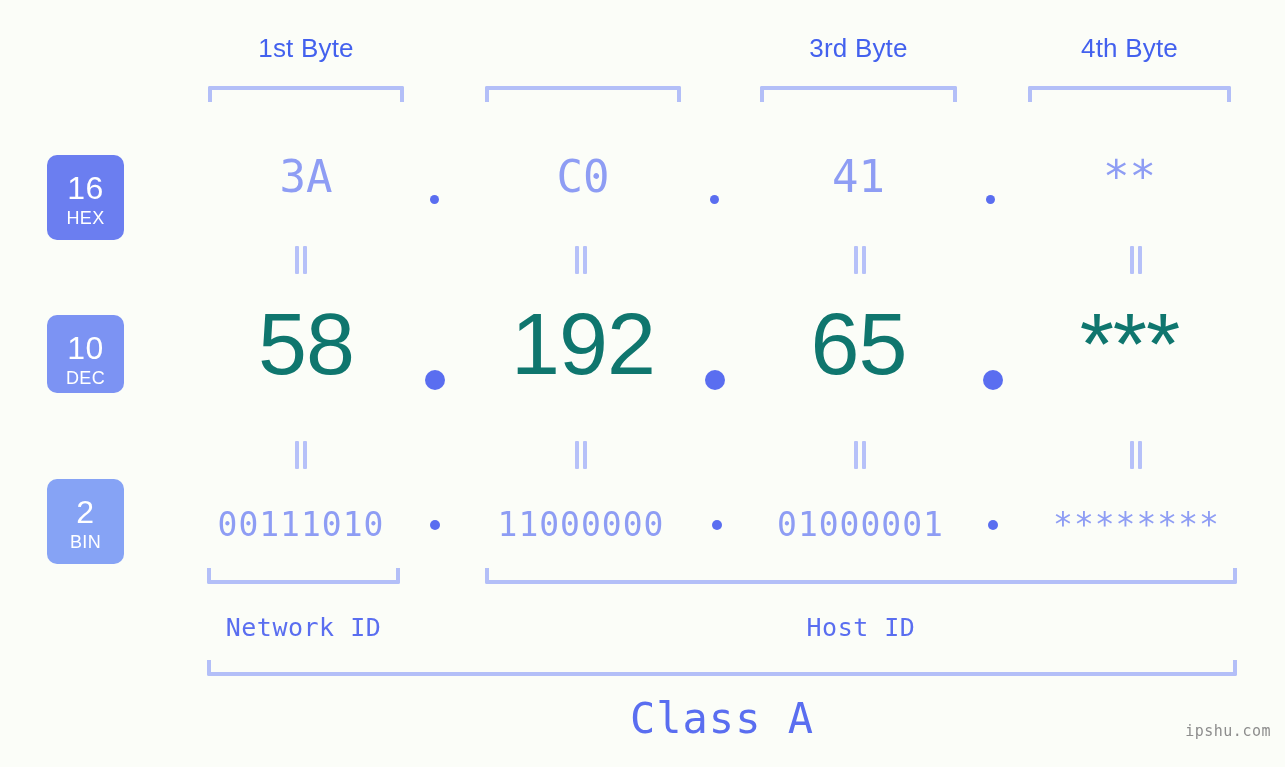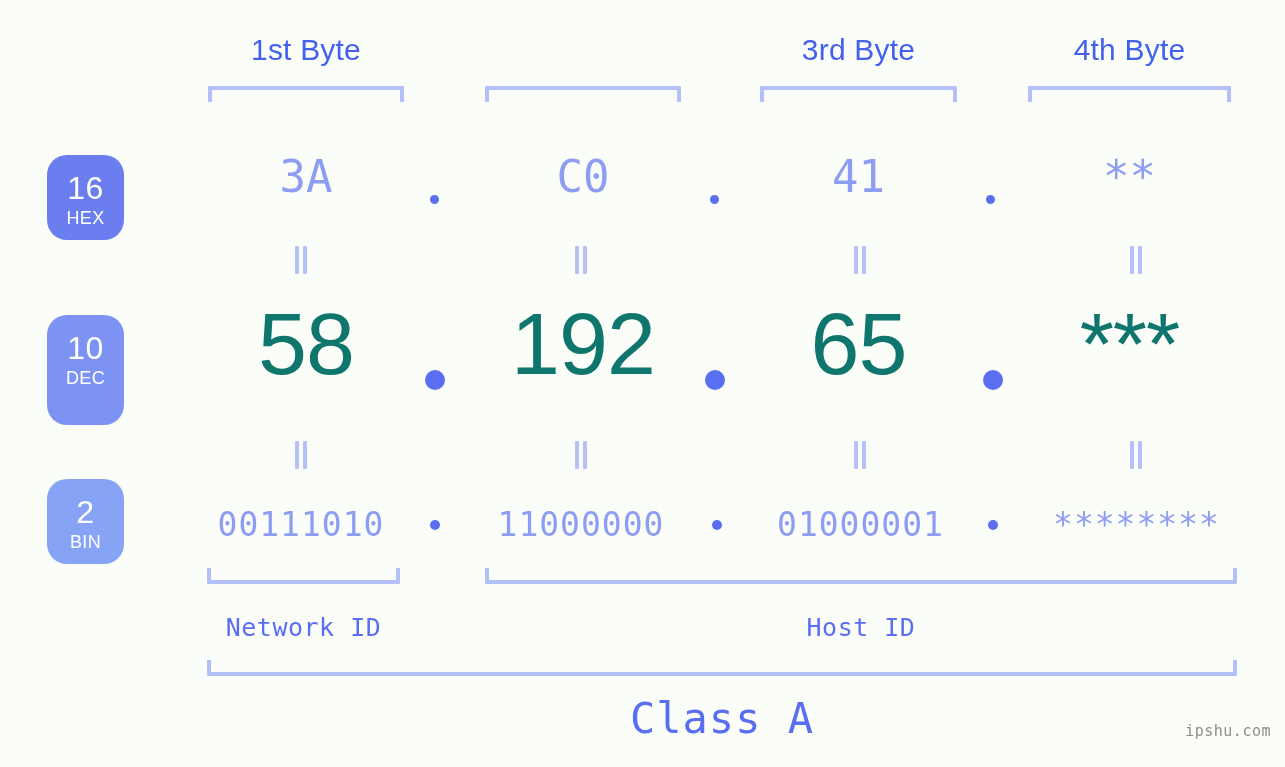--- a/index.html
+++ b/index.html
@@ -19,21 +19,21 @@
   #stage {
     position: absolute;
     inset: 0;
   }
 
   
   .byte-label {
     position: absolute;
     top: 33px;
     font-family: "Liberation Sans", sans-serif;
-    font-size: 30px;
+    font-size: 26px;
     color: #4361ee;
     text-align: center;
     white-space: nowrap;
     letter-spacing: 0.2px;
   }
 
   
   .bracket-top {
     position: absolute;
     top: 86px;
@@ -54,21 +54,21 @@
     border-right: 4px solid #b3bff8;
     box-sizing: border-box;
     border-radius: 0 0 2px 2px;
   }
 
   
   .badge {
     position: absolute;
     left: 47px;
     width: 77px;
-    border-radius: 20px;
+    border-radius: 10px;
     color: #ffffff;
     text-align: center;
     box-sizing: border-box;
     font-family: "Liberation Sans", sans-serif;
     line-height: 1;
   }
   .badge .num {
     display: block;
     font-size: 32px;
     font-weight: 400;
@@ -76,21 +76,21 @@
   }
   .badge .sub {
     display: block;
     font-size: 18px;
     font-weight: 400;
     letter-spacing: 0.3px;
     margin-top: 5px;
   }
 
   .badge-hex { top: 155px; height: 85px; padding-top: 17px; background: #6b7ef0; }
-  .badge-dec { top: 315px; height: 110px; padding-top: 17px; background: #7c93f3; }
+  .badge-dec { top: 315px; height: 78px; padding-top: 17px; background: #7c93f3; }
   .badge-bin { top: 479px; height: 85px; padding-top: 17px; background: #86a3f5; }
 
   
   .cell {
     position: absolute;
     text-align: center;
     white-space: nowrap;
     font-family: "DejaVu Sans Mono", "Liberation Mono", monospace;
   }
 

